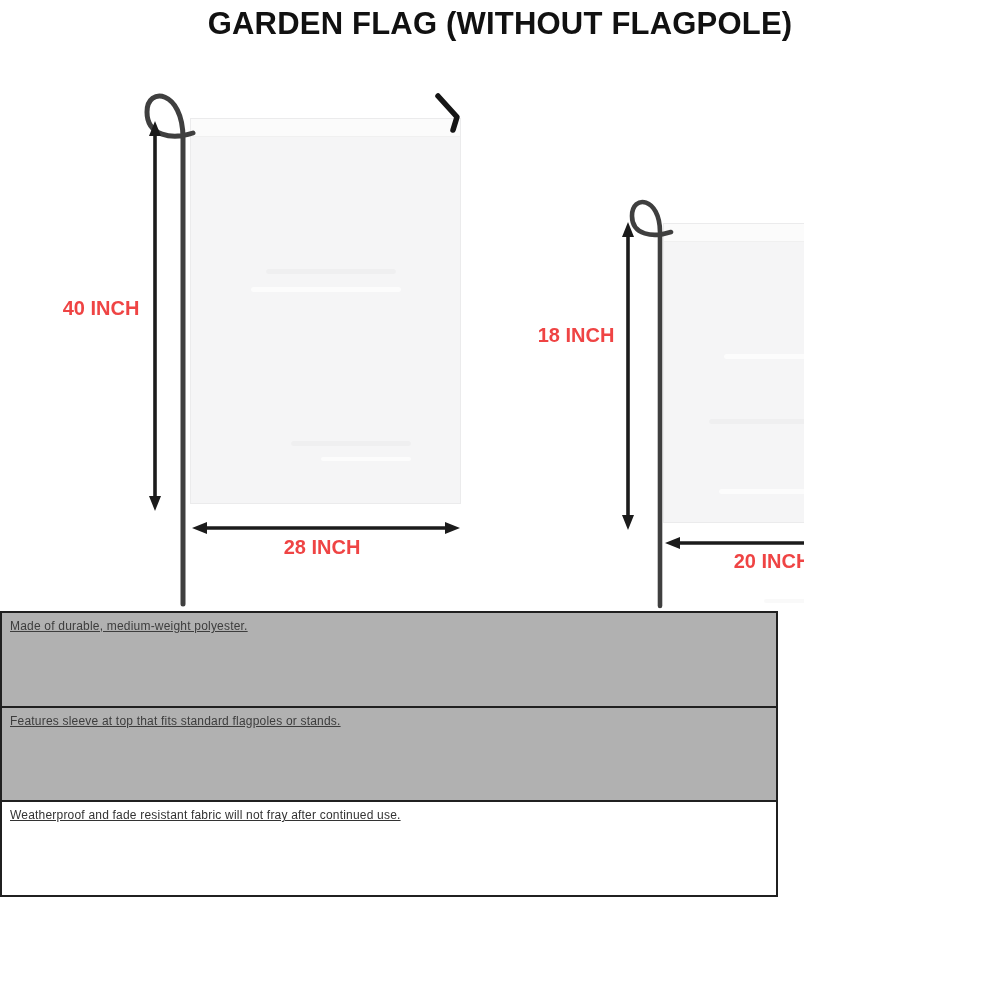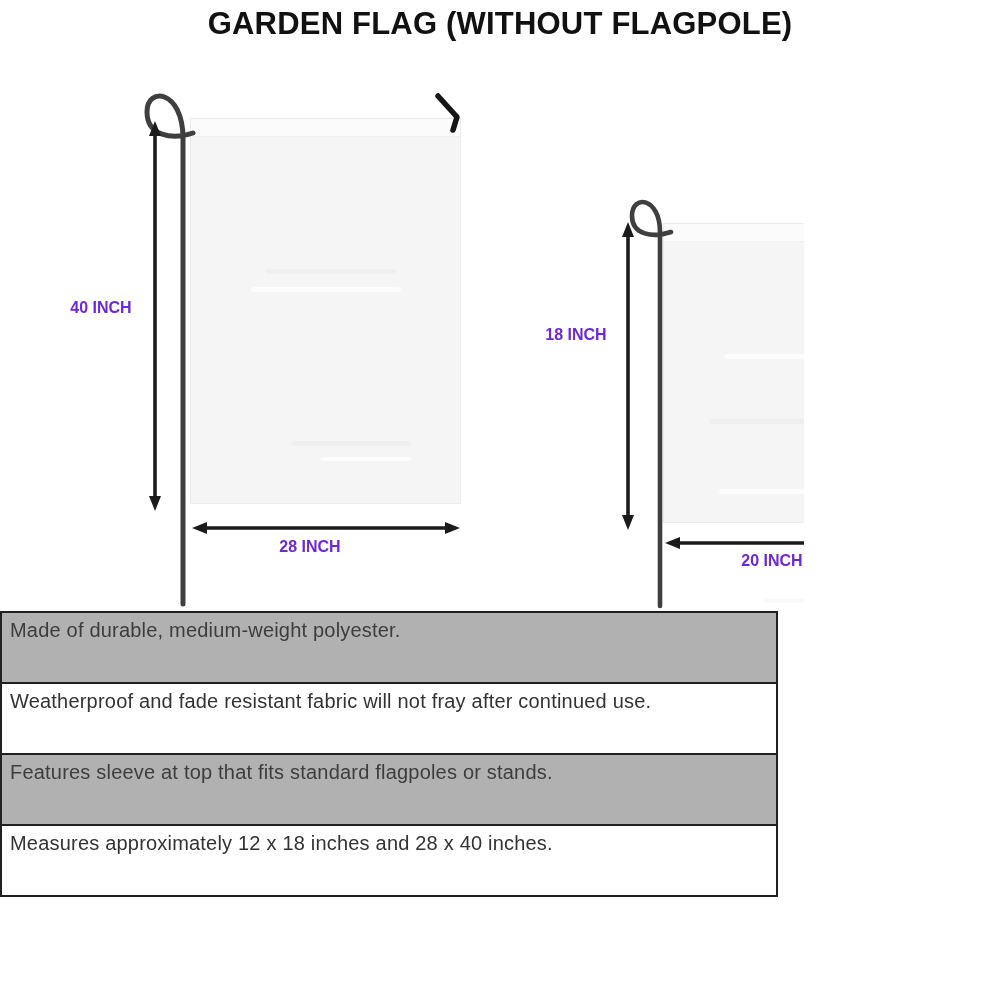--- a/index.html
+++ b/index.html
@@ -33,37 +33,38 @@
     position:absolute;left:0;top:0;width:100%;height:17px;
     background:rgba(255,255,255,0.55);
     border-bottom:1px solid rgba(0,0,0,0.045);
   }
   .streak{
     position:absolute;background:rgba(0,0,0,0.025);border-radius:4px;
   }
   .streak.lt{background:rgba(255,255,255,0.65);}
   .dim-label{
     position:absolute;transform:translate(-50%,-50%);
-    font-size:16px;font-weight:bold;color:#6d28d9;white-space:nowrap;
+    font-size:20px;font-weight:bold;color:#ef4444;white-space:nowrap;
   }
   svg{display:block;}
   
   .features-table{
     position:absolute;left:0px;top:611px;width:778px;height:286px;
     border:2px solid #202020;box-sizing:border-box;
     display:flex;flex-direction:column;
     background:#ffffff;
   }
   .feature-row{
     flex:1;
     box-sizing:border-box;
     border-bottom:2px solid #202020;
     padding:6px 26px 0 8px;
-    font-size:20px;
+    font-size:12px;
     letter-spacing:0.2px;
+    text-decoration:underline;
   }
   .feature-row:last-child{border-bottom:none;}
   .feature-row.shaded{background:#b1b1b1;color:#3d3d3d;}
   .feature-row.plain{background:#ffffff;color:#333333;}
 </style>
 </head>
 <body>
 
 <div class="canvas">
 
@@ -94,21 +95,21 @@
       <polygon points="9,1 3,16 15,16" fill="#1b1b1b"></polygon>
       <polygon points="9,391 3,376 15,376" fill="#1b1b1b"></polygon>
     </svg>
     <span class="dim-label" style="left:101px;top:308px;">40 INCH</span>
 
     <svg style="position:absolute;left:191px;top:519px;" width="270" height="18" viewBox="0 0 270 18">
       <line x1="12" y1="9" x2="258" y2="9" stroke="#1b1b1b" stroke-width="3.6"></line>
       <polygon points="1,9 16,3 16,15" fill="#1b1b1b"></polygon>
       <polygon points="269,9 254,3 254,15" fill="#1b1b1b"></polygon>
     </svg>
-    <span class="dim-label" style="left:310px;top:547px;">28 INCH</span>
+    <span class="dim-label" style="left:322px;top:547px;">28 INCH</span>
   </div>
 
   <div class="layer">
 
     <div class="flag-panel" style="left:663px;top:223px;width:214px;height:300px;">
       <div class="sleeve"></div>
       <div class="streak lt" style="left:60px;top:130px;width:95px;height:5px;"></div>
       <div class="streak" style="left:45px;top:195px;width:120px;height:5px;"></div>
       <div class="streak lt" style="left:55px;top:265px;width:110px;height:5px;"></div>
       <div class="streak" style="left:100px;top:375px;width:80px;height:4px;"></div>
@@ -134,24 +135,21 @@
       <polygon points="1,9 16,3 16,15" fill="#1b1b1b"></polygon>
       <polygon points="213,9 198,3 198,15" fill="#1b1b1b"></polygon>
     </svg>
     <span class="dim-label" style="left:772px;top:561px;">20 INCH</span>
   </div>
 
   <div class="features-table">
     <div class="feature-row shaded">
       <span>Made of durable, medium-weight polyester.</span>
     </div>
-    <div class="feature-row plain">
-      <span>Weatherproof and fade resistant fabric will not fray after continued use.</span>
-    </div>
     <div class="feature-row shaded">
       <span>Features sleeve at top that fits standard flagpoles or stands.</span>
     </div>
     <div class="feature-row plain">
-      <span>Measures approximately 12 x 18 inches and 28 x 40 inches.</span>
+      <span>Weatherproof and fade resistant fabric will not fray after continued use.</span>
     </div>
   </div>
 
 </div>
 
 </body></html>

